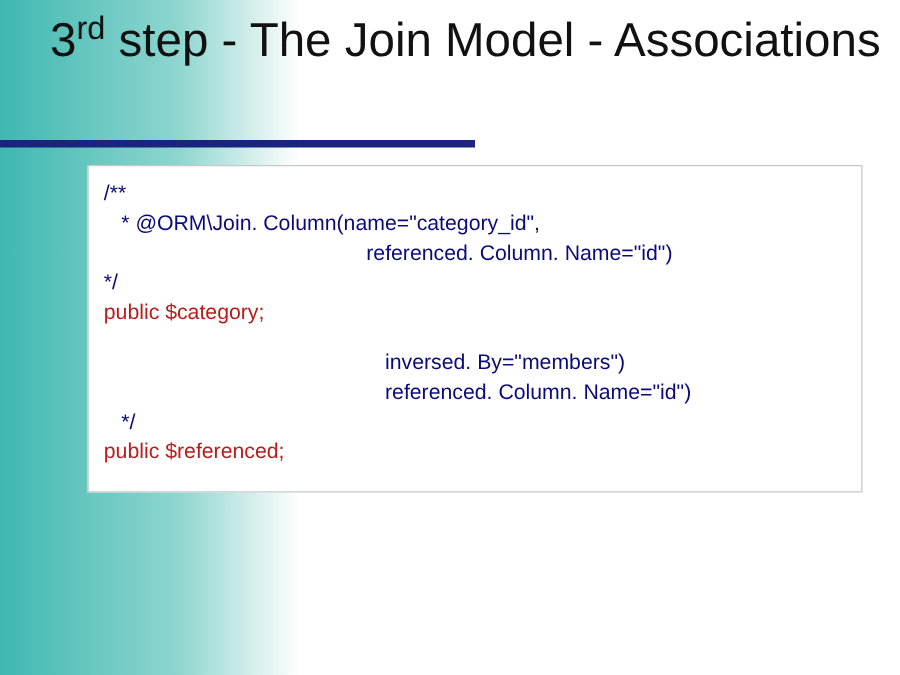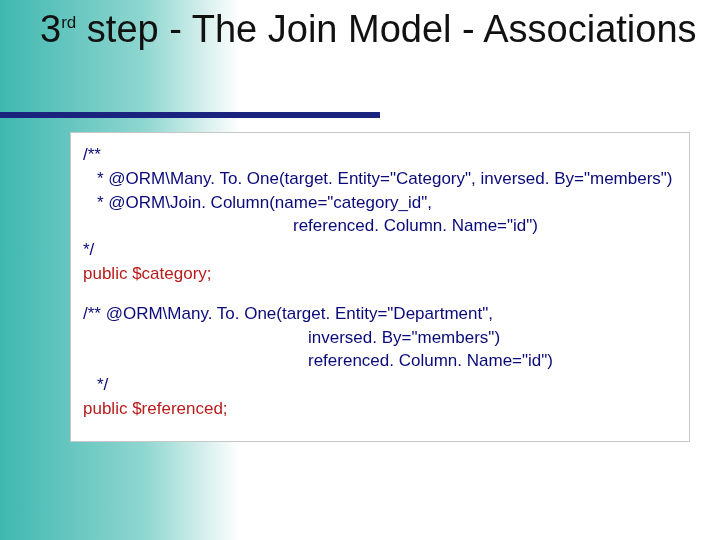--- a/index.html
+++ b/index.html
@@ -18,21 +18,21 @@
   }
   .slide-title {
     position: absolute;
     left: 40px; top: 8px;
     font-size: 38px;
     color: #111;
     line-height: 1.15;
     z-index: 2;
     font-weight: 400;
   }
-  .slide-title sup { font-size: 17px; vertical-align: super; }
+  .slide-title sup { font-size: 26px; vertical-align: super; }
   .title-rule {
     position: absolute;
     left: 0; top: 112px;
     width: 380px;
     height: 6px;
     background: #1a237e;
     z-index: 2;
   }
   .code-box {
     position: absolute;
@@ -60,27 +60,25 @@
 
 <h1 class="slide-title">
   <span>3</span><sup>rd</sup><span> step - The Join Model - Associations</span>
 </h1>
 
 <div class="title-rule"></div>
 
 <div class="code-box">
   <div class="blk">
     <div>/**</div>
-    <div class="indent1"> * @ORM\Many. To. One(target. Entity="Category", inversed. By="members")</div>
     <div class="indent1"> * @ORM\Join. Column(name="category_id",</div>
     <div class="indent-deep">referenced. Column. Name="id")</div>
     <div>*/</div>
     <div class="stmt">public $category;</div>
   </div>
   <div style="height:10px"></div>
   <div class="blk">
-    <div>/** @ORM\Many. To. One(target. Entity="Department",</div>
     <div class="indent-deep2">inversed. By="members")</div>
     <div class="indent-deep2">referenced. Column. Name="id")</div>
     <div class="indent1"> */</div>
     <div class="stmt">public $referenced;</div>
   </div>
 </div>
 
 </body></html>

